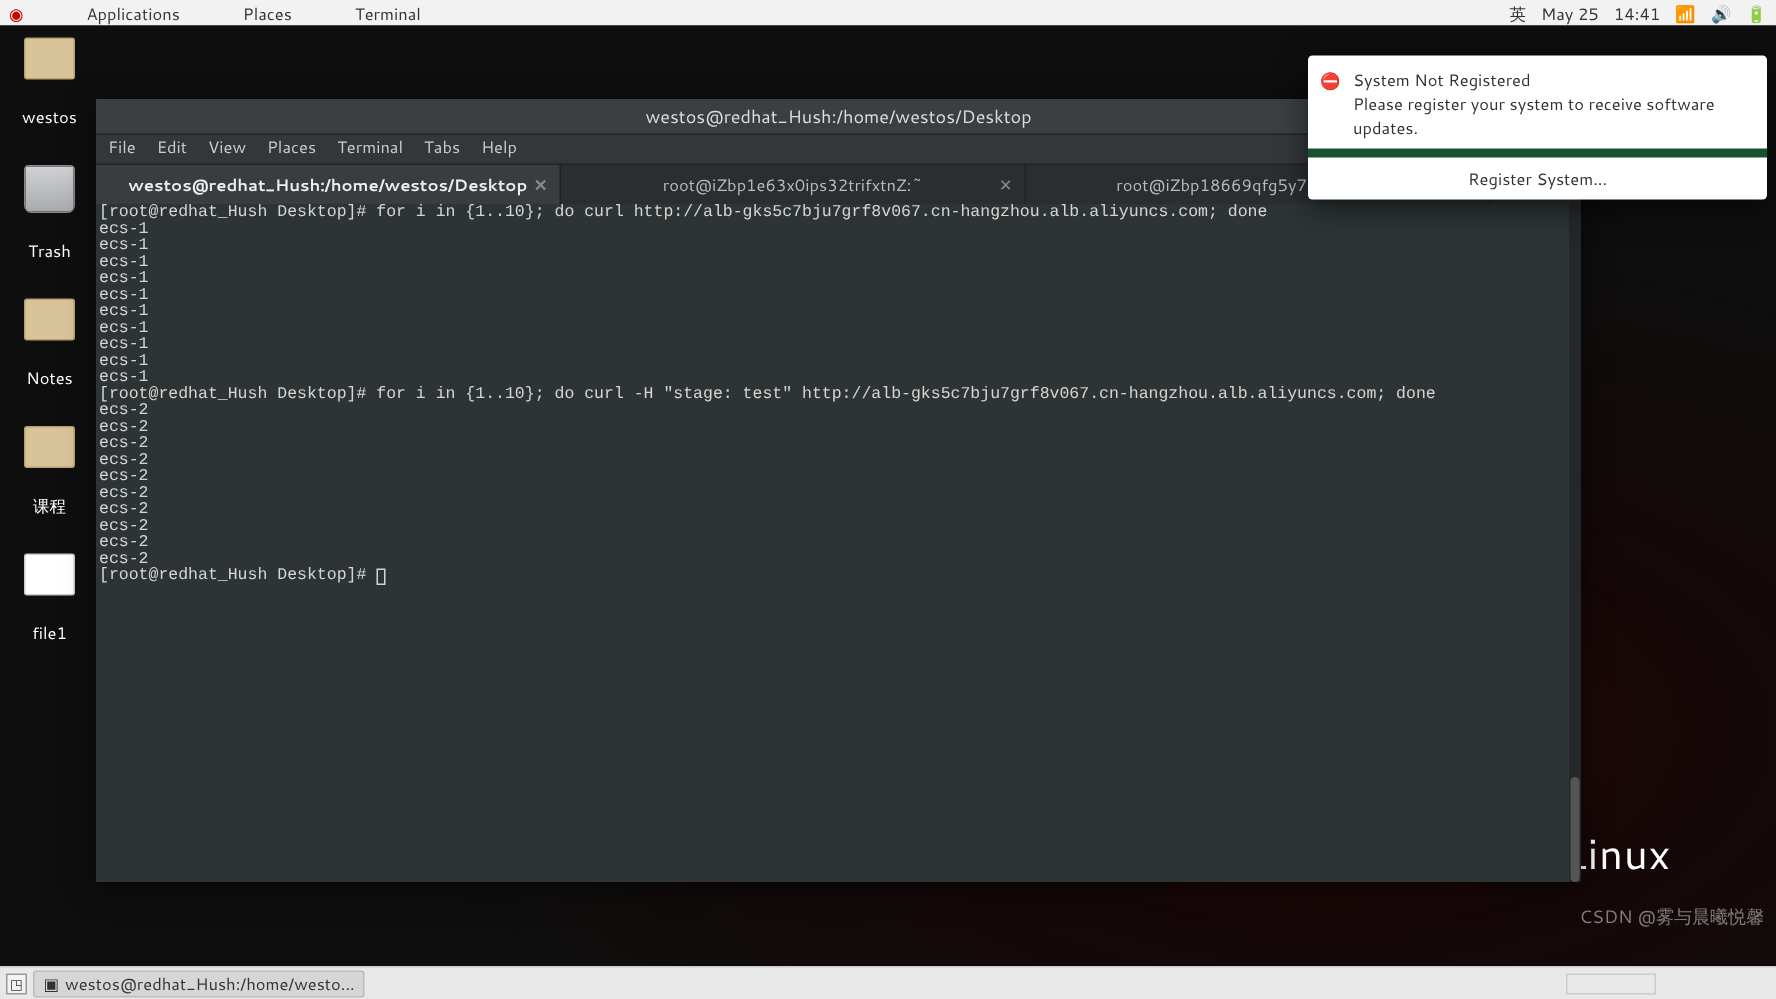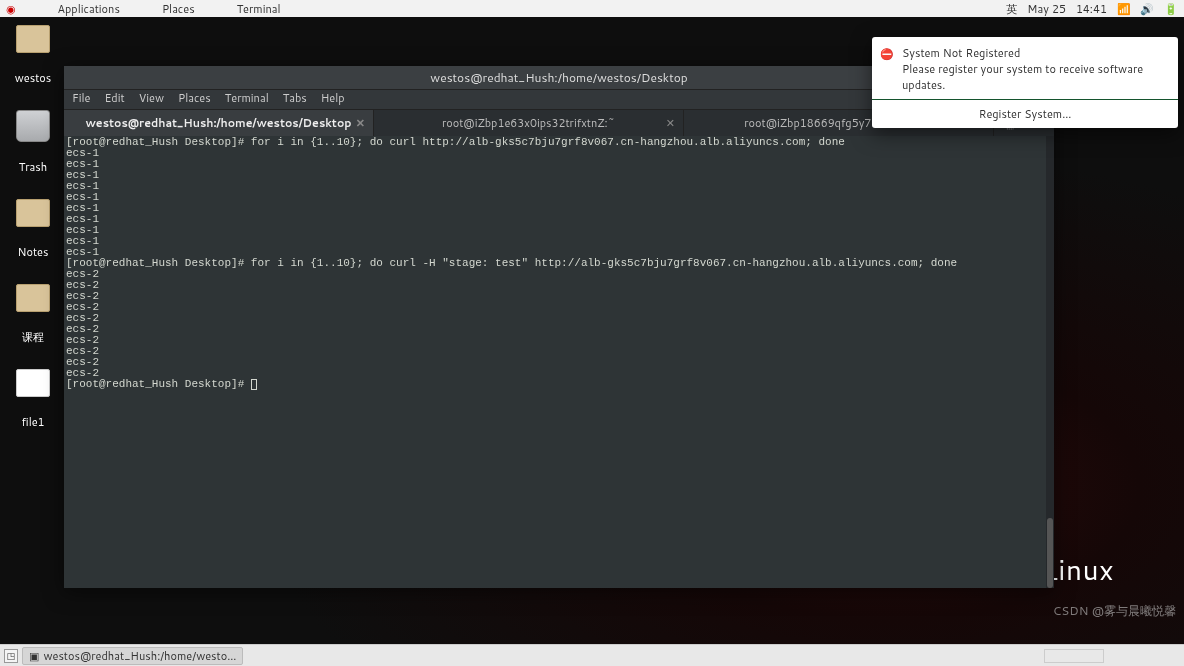--- a/index.html
+++ b/index.html
@@ -40,21 +40,21 @@
   .term-body { flex: 1; background: #2e3436; font-family: Liberation Mono, monospace; font-size: 11px; line-height: 11px; color: #d3d7cf; padding: 1px 2px; white-space: pre; overflow: hidden; position: relative; }
   .term-body .cursor { display: inline-block; width: 6px; height: 11px; border: 1px solid #d3d7cf; vertical-align: text-bottom; }
   .term-scroll { position: absolute; right: 0; top: 0; bottom: 0; width: 8px; background: #25282b; }
   .term-scroll .thumb { position: absolute; left: 1px; right: 1px; bottom: 0; height: 70px; background: #555; border-radius: 3px; }
 
   
   .notif { position: absolute; top: 20px; right: 6px; width: 306px; background: #fff; color: #333; border-radius: 3px; box-shadow: 0 6px 20px rgba(0,0,0,0.5); font-size: 11px; }
   .notif .top { padding: 8px 10px 6px 30px; position: relative; }
   .notif .top .status { position: absolute; left: 8px; top: 9px; font-size: 11px; }
   .notif .title { font-weight: normal; }
-  .notif .bottom { border-top: 1px solid #14532d; text-align: center; padding: 6px; cursor: pointer; }
+  .notif .bottom { border-top: 6px solid #14532d; text-align: center; padding: 6px; cursor: pointer; }
 
   
   .taskbar { position: absolute; bottom: 0; left: 0; right: 0; height: 22px; background: #e8e8e8; border-top: 1px solid #ccc; display: flex; align-items: center; padding: 0 4px; font-size: 11px; color: #333; gap: 4px;}
   .task-btn { height: 18px; padding: 0 6px; background: #fff; border: 1px solid #bbb; border-radius: 2px; display: flex; align-items: center; gap: 4px; cursor: pointer; }
   .task-btn.active { background: #d6d6d6; }
   .task-sq { width: 14px; height: 14px; border: 1px solid #999; background: #f4f4f4; cursor: pointer; display:flex; align-items:center; justify-content:center; font-size:9px;}
   .watermark { position: absolute; right: 8px; bottom: 24px; font-size: 12px; color: rgba(200,200,200,0.6); }
   .watermark-box { position: absolute; right: 80px; bottom: 3px; width: 60px; height: 14px; border: 1px solid #ccc; }
 </style>
 </head>

